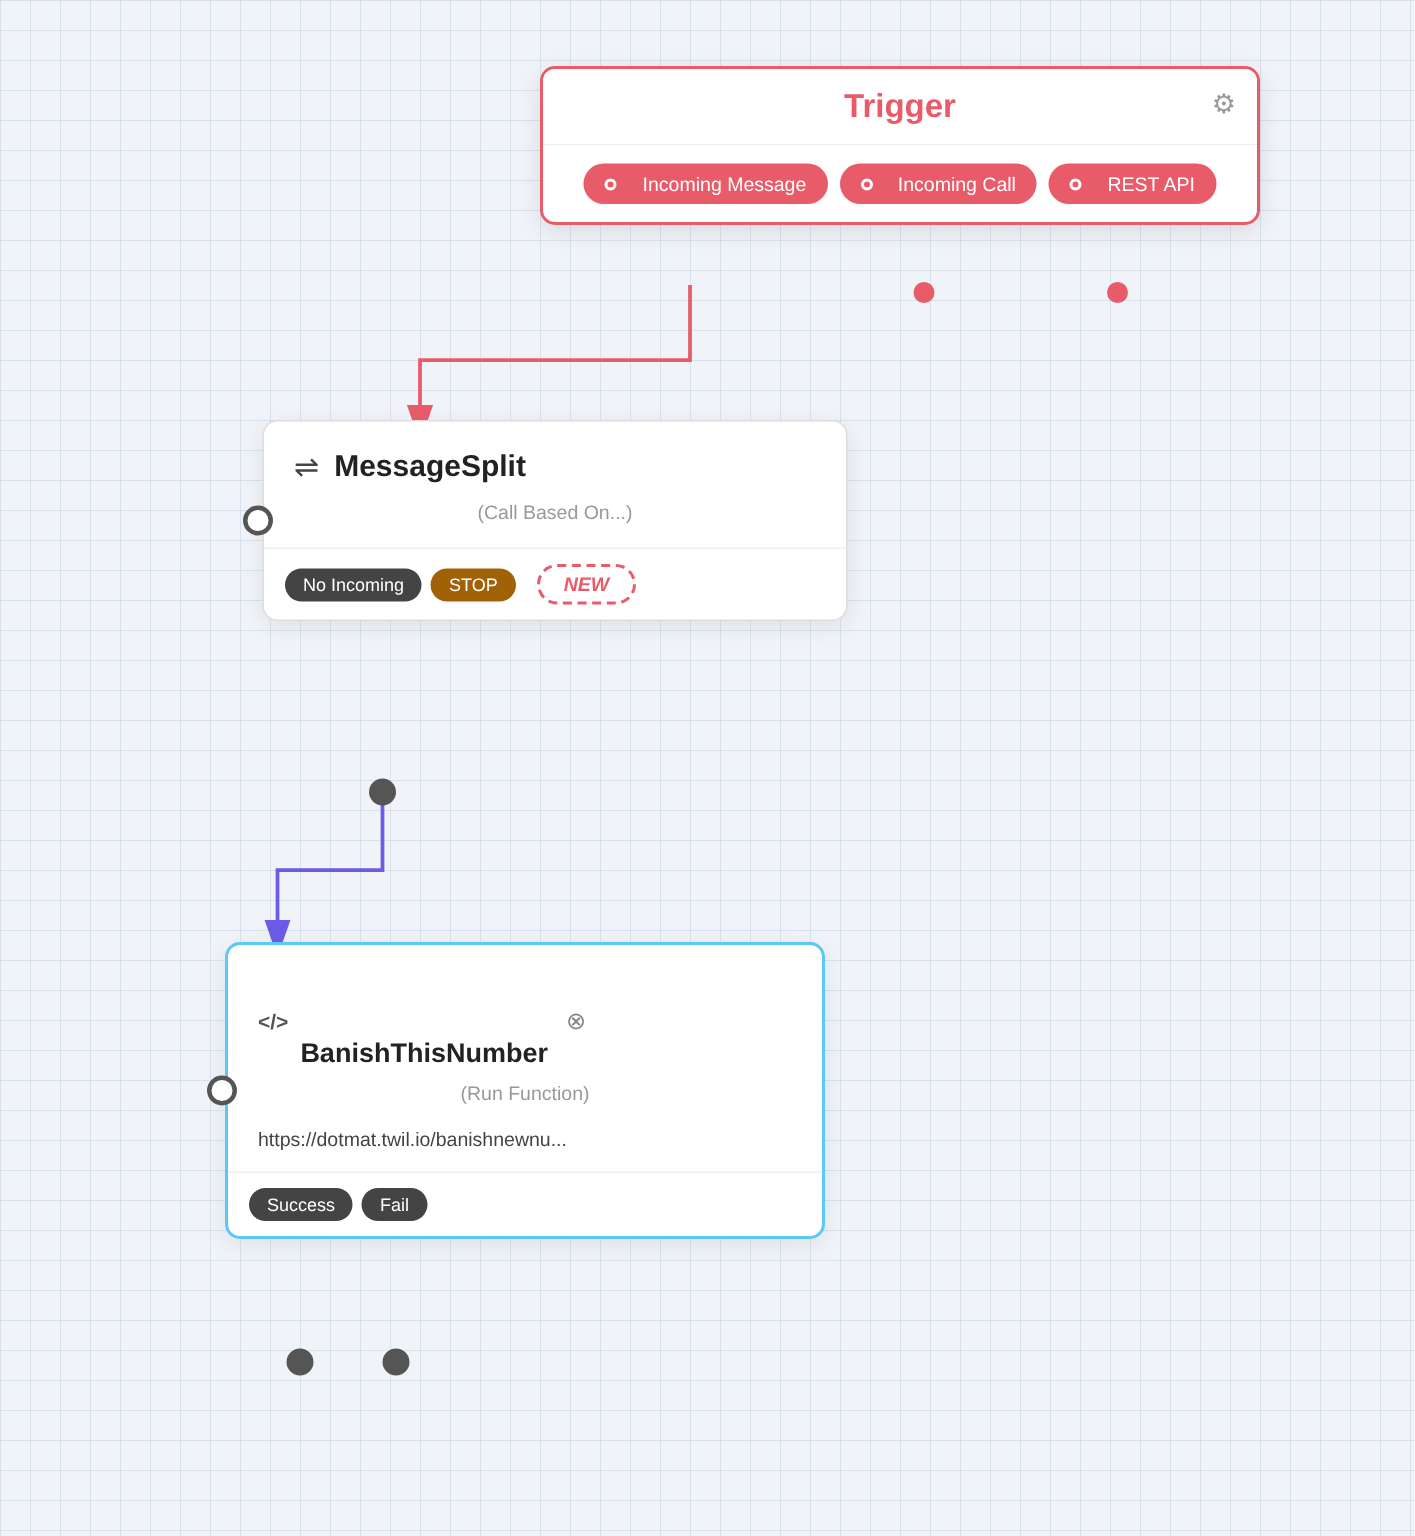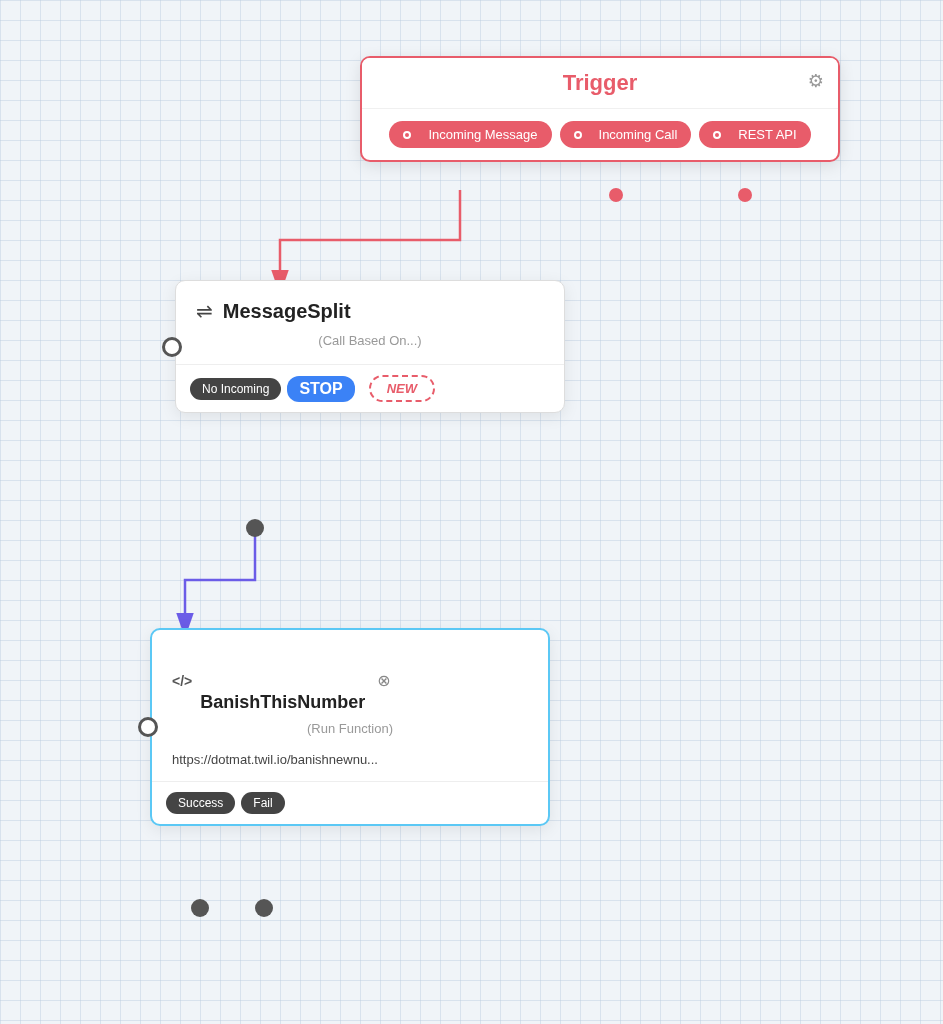--- a/index.html
+++ b/index.html
@@ -21,21 +21,21 @@
     .connector-layer {
       position: absolute;
       top: 0; left: 0;
       width: 100%; height: 100%;
       pointer-events: none;
     }
 
     
     .trigger-node {
       position: absolute;
-      top: 56px;
+      top: 44px;
       left: 360px;
       width: 480px;
       background: white;
       border: 2px solid #e85c6a;
       border-radius: 10px;
       box-shadow: 0 4px 16px rgba(0,0,0,0.1);
     }
 
     .trigger-header {
       background: white;
@@ -152,26 +152,26 @@
     .badge-dark {
       background: #444;
       color: white;
       border-radius: 12px;
       padding: 4px 12px;
       font-size: 12px;
       font-weight: 500;
     }
 
     .badge-purple {
-      background: #3b82f6;
+      background: #a16207;
       color: white;
       border-radius: 12px;
       padding: 4px 12px;
-      font-size: 16px;
-      font-weight: 700;
+      font-size: 12px;
+      font-weight: 400;
     }
 
     .badge-new {
       background: white;
       color: #e85c6a;
       border: 2px dashed #e85c6a;
       border-radius: 20px;
       padding: 4px 16px;
       font-size: 13px;
       font-weight: 600;

